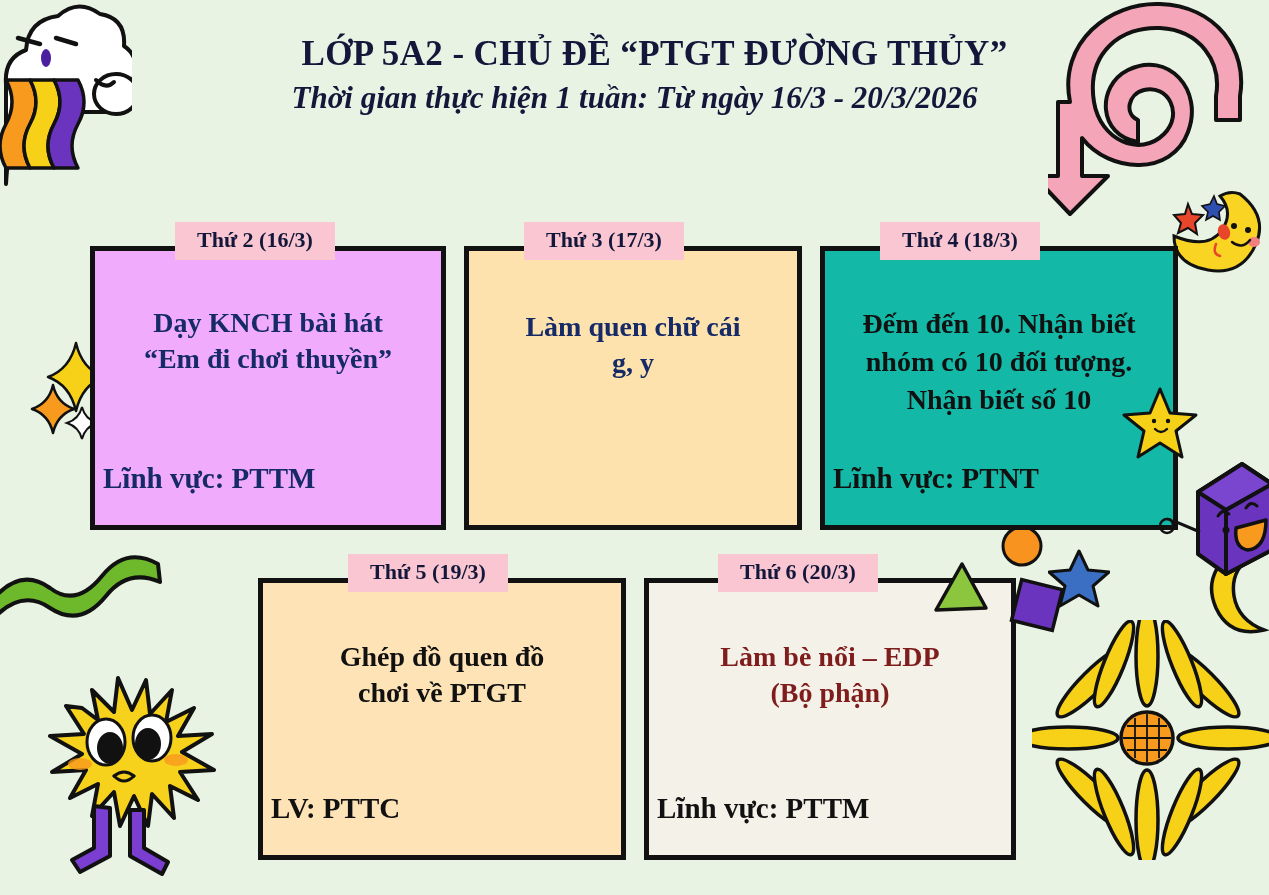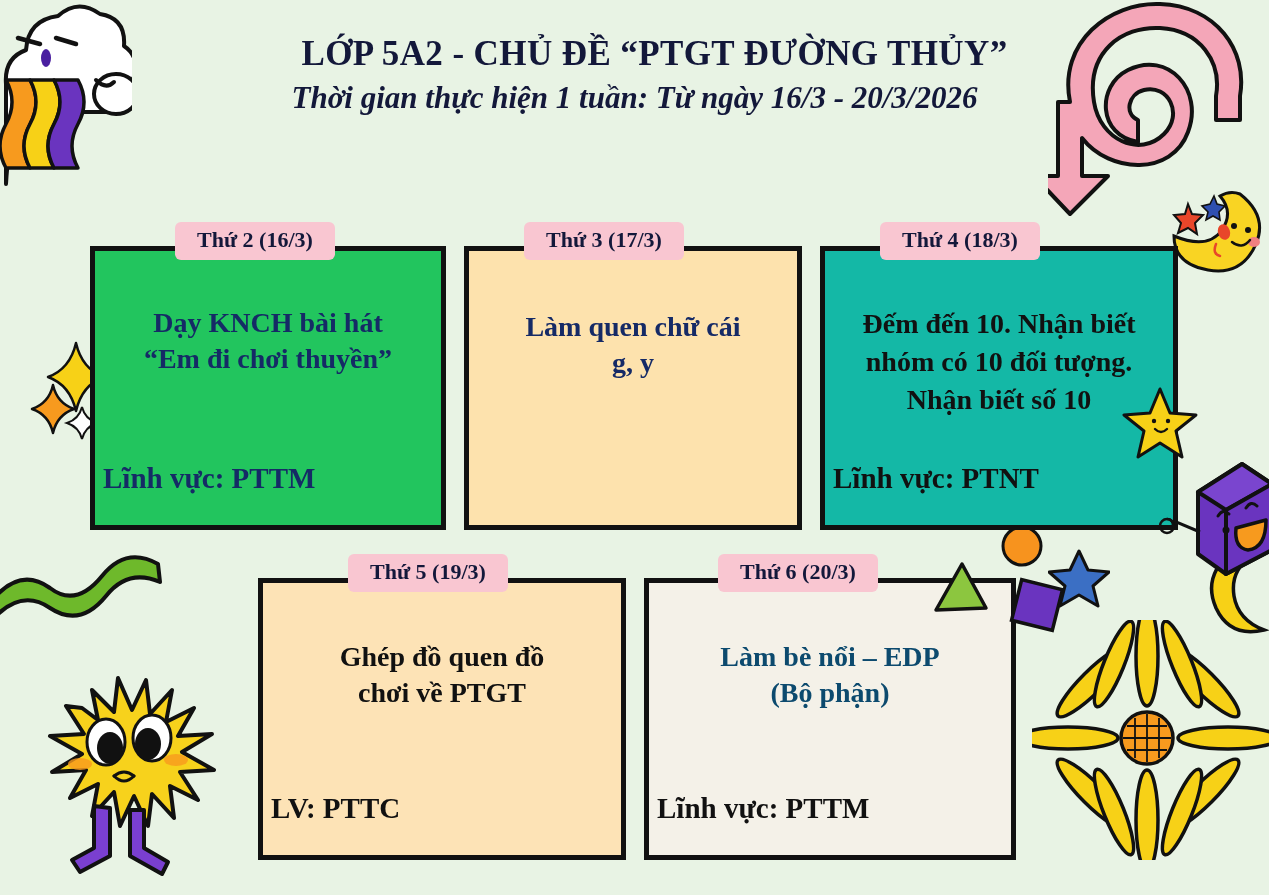--- a/index.html
+++ b/index.html
@@ -86,21 +86,21 @@
   .card-tag {
     position: absolute;
     background: #f9c6d1;
     color: #13183a;
     font-size: 22px;
     font-weight: bold;
     text-align: center;
     padding: 5px 22px 7px 22px;
     white-space: nowrap;
     z-index: 26;
-    border-radius: 6px;
+    border-radius: 0;
   }
 
   
   .deco { position: absolute; z-index: 10; pointer-events: none; }
   .deco-front { z-index: 25; }
 </style>
 </head>
 <body>
 
 <div id="poster">
@@ -253,21 +253,21 @@
 
   <svg class="deco deco-front" style="left:930px; top:558px;" width="60" height="58" viewBox="0 0 60 58">
     <path d="M32 6 L56 50 L6 52 Z" fill="#8cc63f" stroke="#111" stroke-width="3.5" stroke-linejoin="round"></path>
   </svg>
 
   <div class="title-block">
     <div class="title-line1">LỚP 5A2 - CHỦ ĐỀ “PTGT ĐƯỜNG THỦY”</div>
     <div class="title-line2">Thời gian thực hiện 1 tuần: Từ ngày 16/3 - 20/3/2026</div>
   </div>
 
-  <div class="card" style="left:90px; top:246px; width:356px; height:284px; background:#22c55e;">
+  <div class="card" style="left:90px; top:246px; width:356px; height:284px; background:#f0abfc;">
     <div class="card-body">
       <div class="card-topic" style="color:#152a66; white-space:pre-line; margin-top:14px;">Dạy KNCH bài hát
 “Em đi chơi thuyền”</div>
       <div class="card-field" style="color:#152a66;">Lĩnh vực: PTTM</div>
     </div>
   </div>
   <div class="card-tag" style="left:175px; top:222px;">Thứ 2 (16/3)</div>
 
   <div class="card" style="left:464px; top:246px; width:338px; height:284px; background:#fde2ad;padding-left:36px;">
     <div class="card-body">
@@ -289,20 +289,20 @@
     <div class="card-body">
       <div class="card-topic" style="color:#111111; white-space:pre-line; margin-top:16px;">Ghép đồ quen đồ
 chơi về PTGT</div>
       <div class="card-field" style="color:#111111;">LV: PTTC</div>
     </div>
   </div>
   <div class="card-tag" style="left:348px; top:554px;">Thứ 5 (19/3)</div>
 
   <div class="card" style="left:644px; top:578px; width:372px; height:282px; background:#f4f1e8;">
     <div class="card-body">
-      <div class="card-topic" style="color:#0c4a6e; white-space:pre-line; margin-top:16px;">Làm bè nổi – EDP
+      <div class="card-topic" style="color:#7f1d1d; white-space:pre-line; margin-top:16px;">Làm bè nổi – EDP
 (Bộ phận)</div>
       <div class="card-field" style="color:#111111;">Lĩnh vực: PTTM</div>
     </div>
   </div>
   <div class="card-tag" style="left:718px; top:554px;">Thứ 6 (20/3)</div>
 
 </div>
 
 </body></html>

